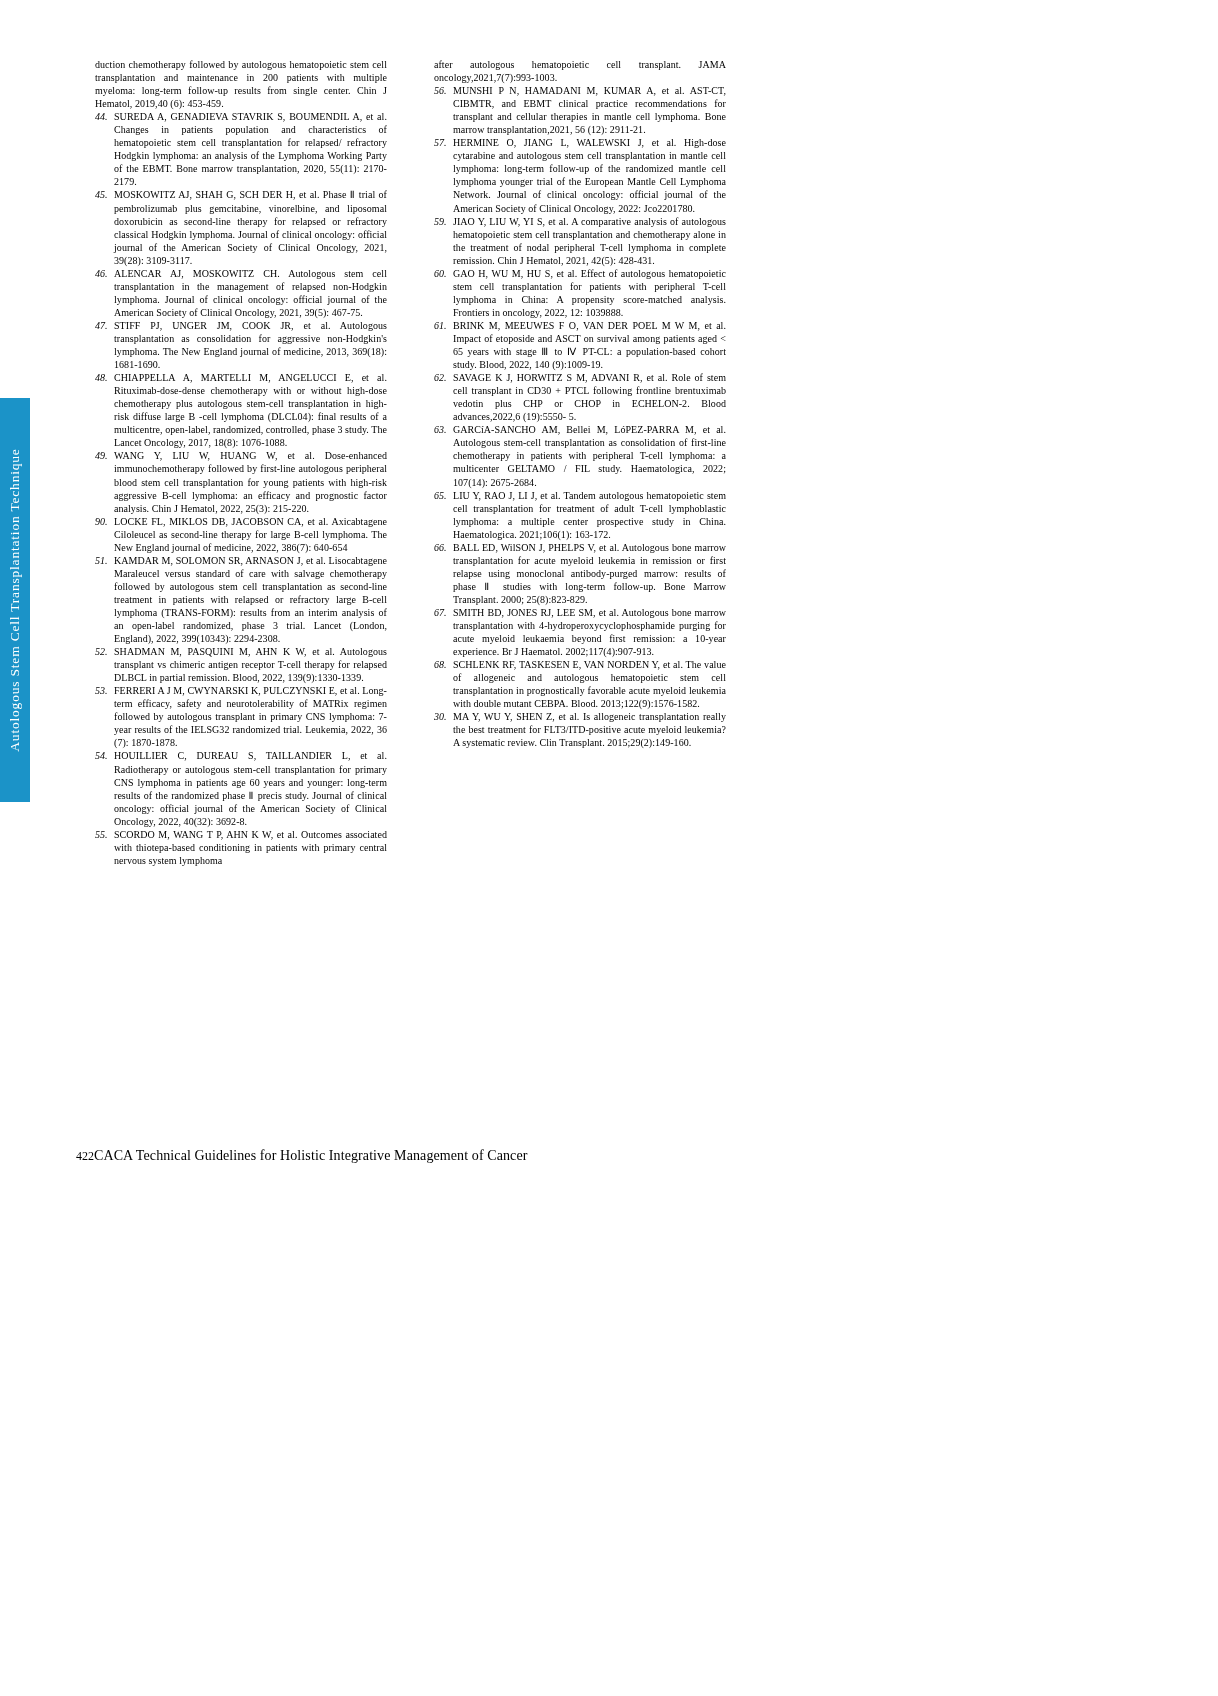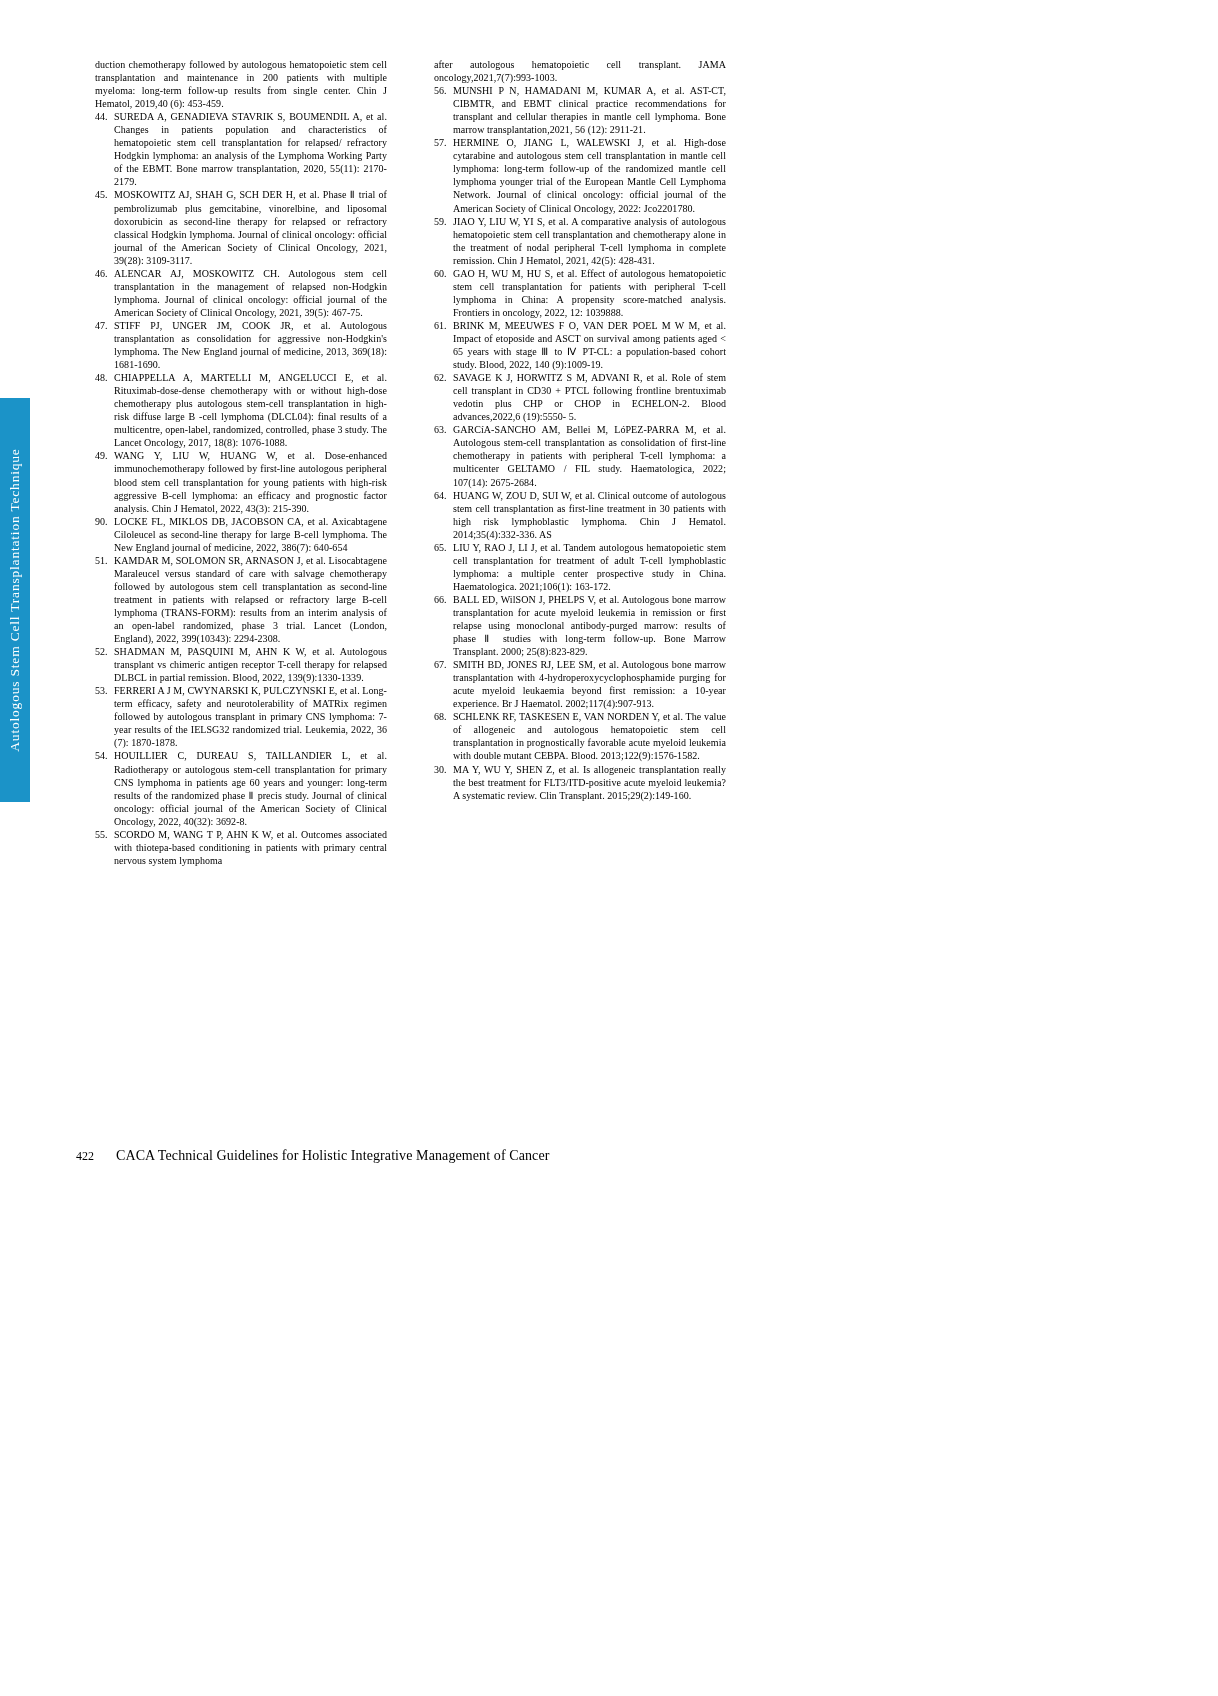--- a/index.html
+++ b/index.html
@@ -62,38 +62,38 @@
     text-justify: inter-word;
     margin-bottom: 0px;
     letter-spacing: 0.05px;
     justify-content: center;
   }
   .ref .num {
     flex: 0 0 auto;
     width: 19px;
     text-align: left;
     white-space: nowrap;
+    font-style: italic;
   }
   .ref .body {
     flex: 1 1 auto;
     text-align: justify;
     hyphens: none;
   }
   
   .ref.cont .num { width: 0; }
 
   
   .footer {
     position: absolute;
     left: 76px;
     top: 1148px;
     width: 1060px;
     display: flex;
     align-items: baseline;
-    gap: 22px;
     font-size: 11px;
   }
   .footer .page-no {
     font-size: 12px;
   }
   .footer .footer-title {
     font-size: 14px;
     letter-spacing: 0.1px;
   }
 </style>
@@ -127,21 +127,21 @@
       <div class="ref">
         <span class="num">47.</span>
         <span class="body">STIFF PJ, UNGER JM, COOK JR, et al. Autologous transplantation as consolidation for aggressive non-Hodgkin's lymphoma. The New England journal of medicine, 2013, 369(18): 1681-1690.</span>
       </div>
       <div class="ref">
         <span class="num">48.</span>
         <span class="body">CHIAPPELLA A, MARTELLI M, ANGELUCCI E, et al. Rituximab-dose-dense chemotherapy with or without high-dose chemotherapy plus autologous stem-cell transplantation in high-risk diffuse large B -cell lymphoma (DLCL04): final results of a multicentre, open-label, randomized, controlled, phase 3 study. The Lancet Oncology, 2017, 18(8): 1076-1088.</span>
       </div>
       <div class="ref">
         <span class="num">49.</span>
-        <span class="body">WANG Y, LIU W, HUANG W, et al. Dose-enhanced immunochemotherapy followed by first-line autologous peripheral blood stem cell transplantation for young patients with high-risk aggressive B-cell lymphoma: an efficacy and prognostic factor analysis. Chin J Hematol, 2022, 43(3): 215-390.</span>
+        <span class="body">WANG Y, LIU W, HUANG W, et al. Dose-enhanced immunochemotherapy followed by first-line autologous peripheral blood stem cell transplantation for young patients with high-risk aggressive B-cell lymphoma: an efficacy and prognostic factor analysis. Chin J Hematol, 2022, 25(3): 215-220.</span>
       </div>
       <div class="ref">
         <span class="num">90.</span>
         <span class="body">LOCKE FL, MIKLOS DB, JACOBSON CA, et al. Axicabtagene Ciloleucel as second-line therapy for large B-cell lymphoma. The New England journal of medicine, 2022, 386(7): 640-654</span>
       </div>
       <div class="ref">
         <span class="num">51.</span>
         <span class="body">KAMDAR M, SOLOMON SR, ARNASON J, et al. Lisocabtagene Maraleucel versus standard of care with salvage chemotherapy followed by autologous stem cell transplantation as second-line treatment in patients with relapsed or refractory large B-cell lymphoma (TRANS-FORM): results from an interim analysis of an open-label randomized, phase 3 trial. Lancet (London, England), 2022, 399(10343): 2294-2308.</span>
       </div>
       <div class="ref">
@@ -189,24 +189,20 @@
       </div>
       <div class="ref">
         <span class="num">62.</span>
         <span class="body">SAVAGE K J, HORWITZ S M, ADVANI R, et al. Role of stem cell transplant in CD30 + PTCL following frontline brentuximab vedotin plus CHP or CHOP in ECHELON-2. Blood advances,2022,6 (19):5550- 5.</span>
       </div>
       <div class="ref">
         <span class="num">63.</span>
         <span class="body">GARCíA-SANCHO AM, Bellei M, LóPEZ-PARRA M, et al. Autologous stem-cell transplantation as consolidation of first-line chemotherapy in patients with peripheral T-cell lymphoma: a multicenter GELTAMO / FIL study. Haematologica, 2022; 107(14): 2675-2684.</span>
       </div>
       <div class="ref">
-        <span class="num">64.</span>
-        <span class="body">HUANG W, ZOU D, SUI W, et al. Clinical outcome of autologous stem cell transplantation as first-line treatment in 30 patients with high risk lymphoblastic lymphoma. Chin J Hematol. 2014;35(4):332-336. AS</span>
-      </div>
-      <div class="ref">
         <span class="num">65.</span>
         <span class="body">LIU Y, RAO J, LI J, et al. Tandem autologous hematopoietic stem cell transplantation for treatment of adult T-cell lymphoblastic lymphoma: a multiple center prospective study in China. Haematologica. 2021;106(1): 163-172.</span>
       </div>
       <div class="ref">
         <span class="num">66.</span>
         <span class="body">BALL ED, WilSON J, PHELPS V, et al. Autologous bone marrow transplantation for acute myeloid leukemia in remission or first relapse using monoclonal antibody-purged marrow: results of phase Ⅱ studies with long-term follow-up. Bone Marrow Transplant. 2000; 25(8):823-829.</span>
       </div>
       <div class="ref">
         <span class="num">67.</span>
         <span class="body">SMITH BD, JONES RJ, LEE SM, et al. Autologous bone marrow transplantation with 4-hydroperoxycyclophosphamide purging for acute myeloid leukaemia beyond first remission: a 10-year experience. Br J Haematol. 2002;117(4):907-913.</span>

